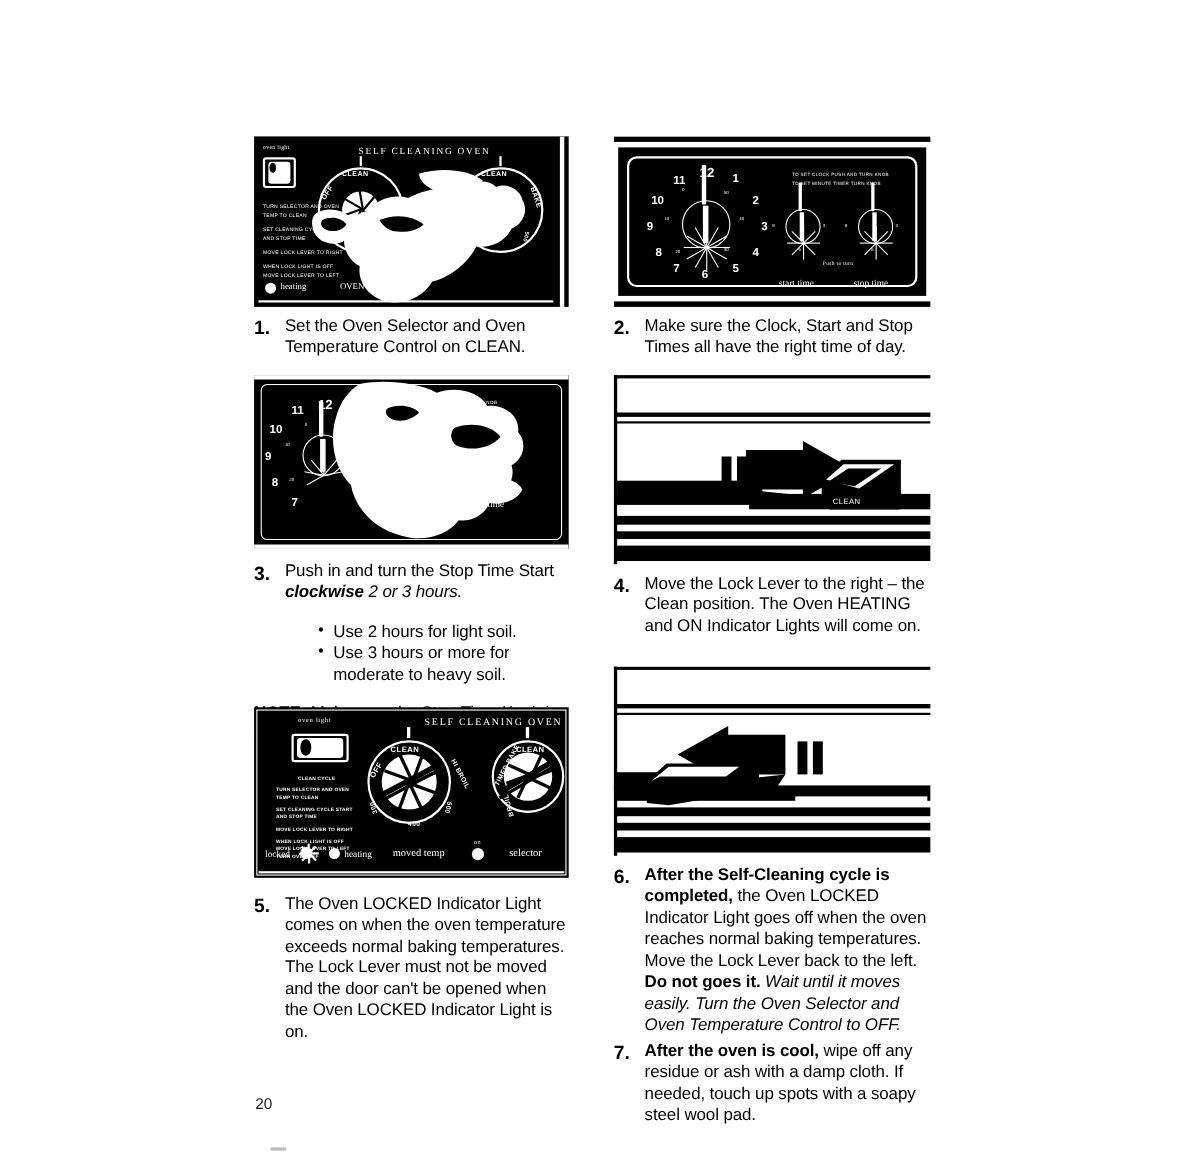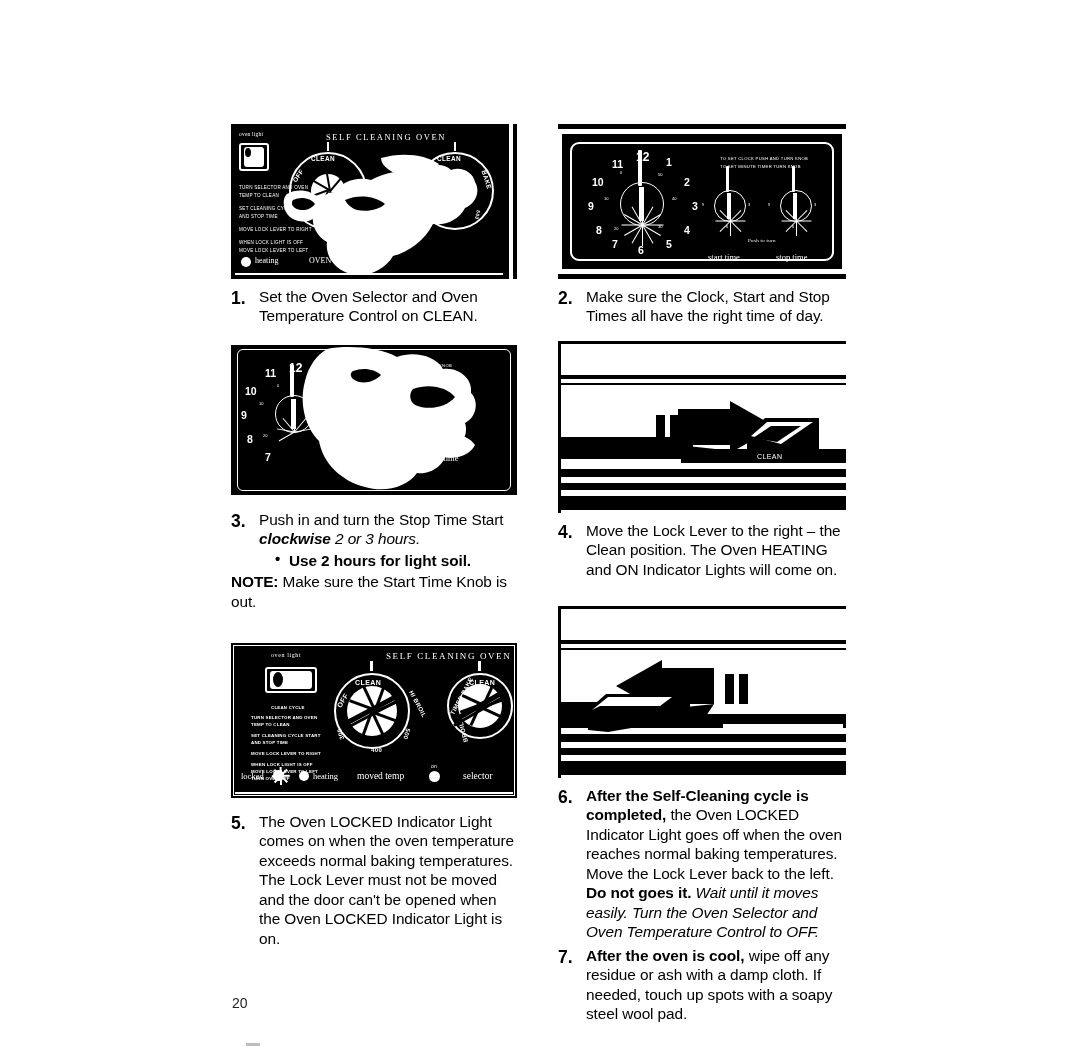--- a/index.html
+++ b/index.html
@@ -26,21 +26,21 @@
 
   
   .step{position:absolute;font-size:15.4px;line-height:1.265;letter-spacing:-0.1px;}
   .step .num{
     position:absolute;left:0;top:0;font-weight:bold;font-size:17.5px;
   }
   .step .body{display:block;margin-left:28px;}
   .step b{font-weight:bold;}
   .step i{font-style:italic;}
   .step .bi{font-weight:bold;font-style:italic;}
-  .bullets{margin:2px;padding:0;list-style:none;font-weight:bold;}
+  .bullets{margin:16px;padding:0;list-style:none;}
   .bullets li{
     position:relative;padding-left:14px;margin-left:14px;
   }
   .bullets li:before{
     content:"\2022";position:absolute;left:0;top:-1px;font-size:15px;
   }
   .note{font-size:15.4px;line-height:1.265;letter-spacing:-0.1px;}
   .note b{font-weight:bold;}
 
   .pageno{position:absolute;left:232px;top:995px;font-size:14px;color:#222;}
@@ -433,20 +433,21 @@
       <span>CLEAN</span>
     </div>
   </div>
 
   <div class="step col-left" style="top:510px;">
     <span class="num">3.</span>
     <span class="body">
       <span>Push in and turn the Stop Time Start </span><span class="bi">clockwise</span><i> 2 or 3 hours.</i>
       <ul class="bullets">
         <li>Use 2 hours for light soil.</li>
+        <li>Use 3 hours or more for moderate to heavy soil.</li>
       </ul>
     </span>
     <div class="note" style="margin-top:2px;">
       <b>NOTE:</b><span> Make sure the Start Time Knob is out.</span>
     </div>
   </div>
 
   <div class="step col-right" style="top:521px;">
     <span class="num">4.</span>
     <span class="body">Move the Lock Lever to the right – the Clean position. The Oven HEATING and ON Indicator Lights will come on.</span>

